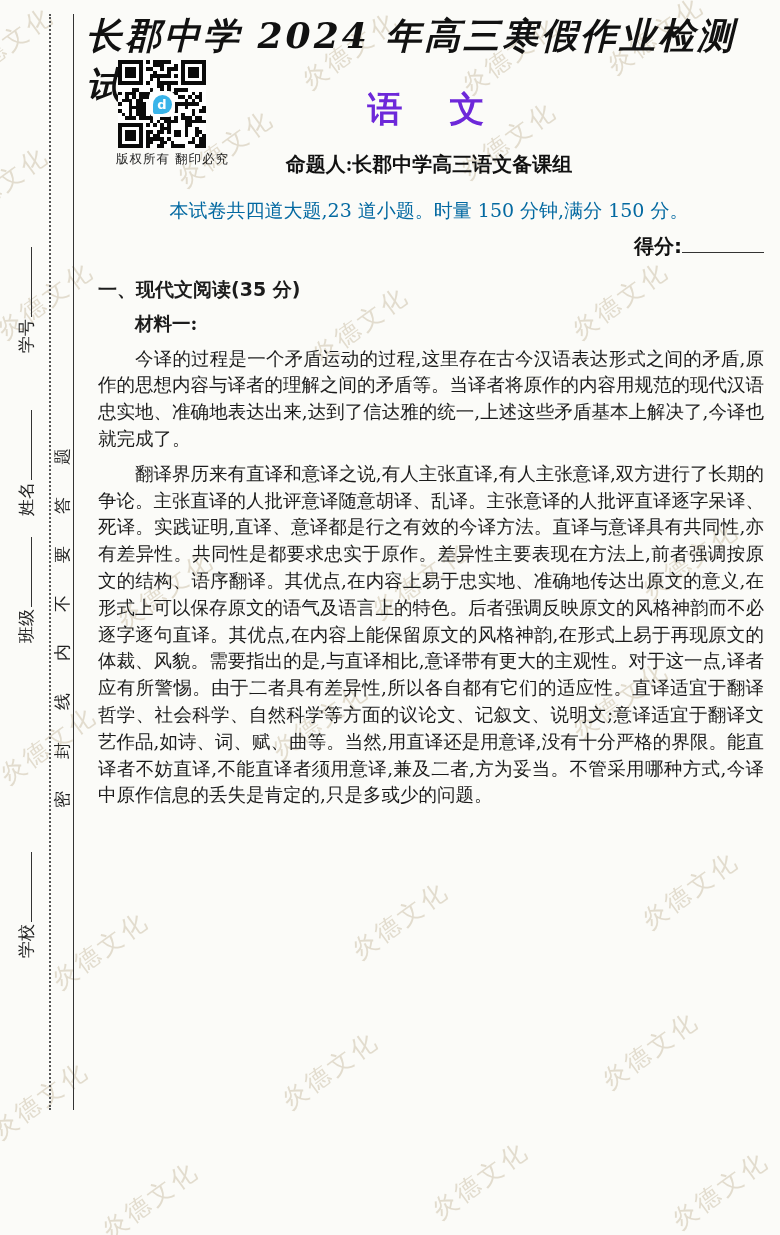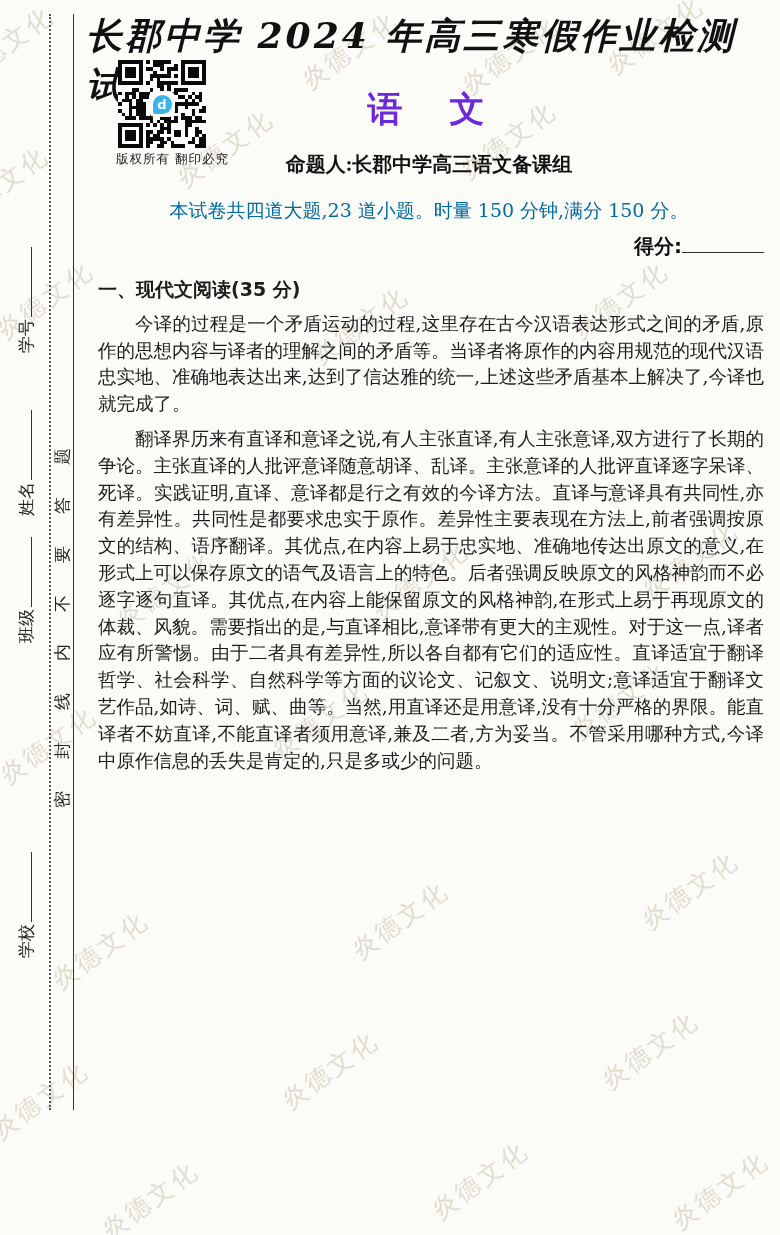--- a/index.html
+++ b/index.html
@@ -396,20 +396,21 @@
     <div class="setter-line">命题人:长郡中学高三语文备课组</div>
     <div class="instructions">本试卷共四道大题,23 道小题。时量 150 分钟,满分 150 分。</div>
 
     <div class="score-line">
       <span>得分:</span><span class="blank"></span>
     </div>
   </div>
 
   <div class="content">
     <p class="sec-title">一、现代文阅读(35 分)</p>
+    <p class="material-label">材料一:</p>
     <div id="paragraphs">
         <p class="para">今译的过程是一个矛盾运动的过程,这里存在古今汉语表达形式之间的矛盾,原作的思想内容与译者的理解之间的矛盾等。当译者将原作的内容用规范的现代汉语忠实地、准确地表达出来,达到了信达雅的统一,上述这些矛盾基本上解决了,今译也就完成了。</p>
         <p class="para">翻译界历来有直译和意译之说,有人主张直译,有人主张意译,双方进行了长期的争论。主张直译的人批评意译随意胡译、乱译。主张意译的人批评直译逐字呆译、死译。实践证明,直译、意译都是行之有效的今译方法。直译与意译具有共同性,亦有差异性。共同性是都要求忠实于原作。差异性主要表现在方法上,前者强调按原文的结构、语序翻译。其优点,在内容上易于忠实地、准确地传达出原文的意义,在形式上可以保存原文的语气及语言上的特色。后者强调反映原文的风格神韵而不必逐字逐句直译。其优点,在内容上能保留原文的风格神韵,在形式上易于再现原文的体裁、风貌。需要指出的是,与直译相比,意译带有更大的主观性。对于这一点,译者应有所警惕。由于二者具有差异性,所以各自都有它们的适应性。直译适宜于翻译哲学、社会科学、自然科学等方面的议论文、记叙文、说明文;意译适宜于翻译文艺作品,如诗、词、赋、曲等。当然,用直译还是用意译,没有十分严格的界限。能直译者不妨直译,不能直译者须用意译,兼及二者,方为妥当。不管采用哪种方式,今译中原作信息的丢失是肯定的,只是多或少的问题。</p>
       </div>
   </div>
 
 
 </div>
 
 </body></html>

